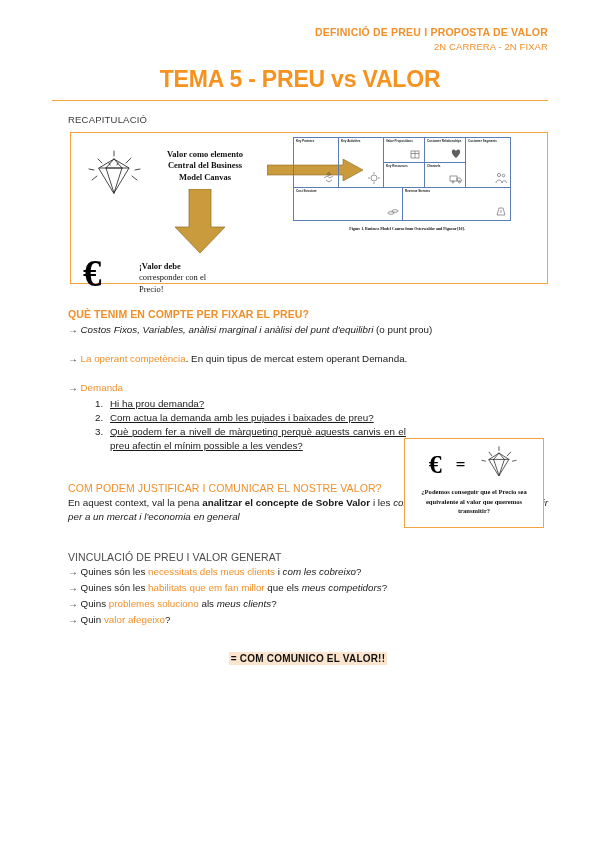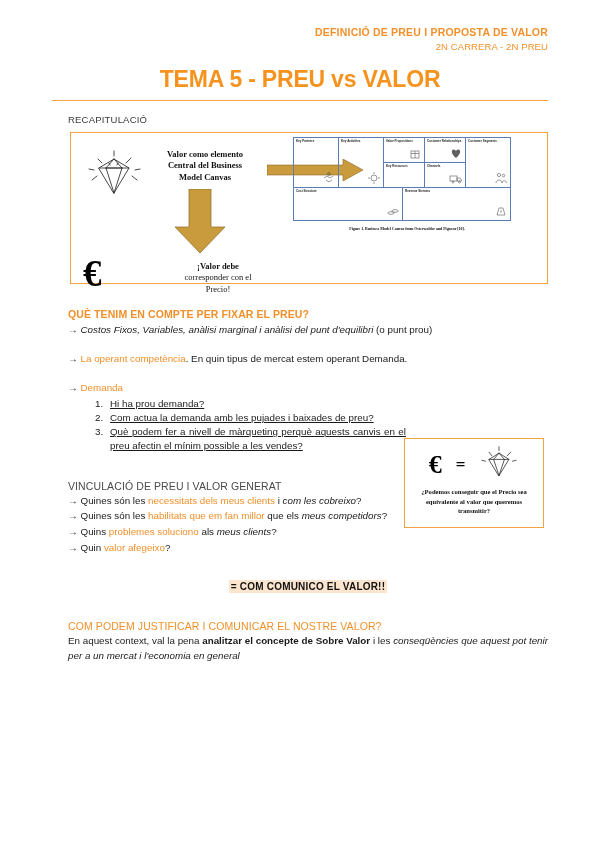--- a/index.html
+++ b/index.html
@@ -91,23 +91,22 @@
   }
 
   .down-arrow {
     position: absolute;
     left: 98px; top: 56px;
     width: 62px; height: 66px;
   }
 
   .valor-precio {
     position: absolute;
-    left: 82px; top: 128px;
+    left: 68px; top: 128px;
     width: 130px;
-    text-align: center;
     font-family: "Liberation Serif", serif;
     font-size: 8.5px;
     line-height: 1.35;
     color: #111;
   }
   .valor-precio b { font-weight: bold; }
 
   .euro-big {
     position: absolute;
     left: 12px; top: 122px;
@@ -295,21 +294,21 @@
   }
   .justify-par b { font-weight: bold; }
 </style>
 </head>
 <body>
 
 <div class="page">
 
   <div class="doc-header">
     <div class="line1">DEFINICIÓ DE PREU I PROPOSTA DE VALOR</div>
-    <div class="line2">2N CARRERA - 2N PREU</div>
+    <div class="line2">2N CARRERA - 2N FIXAR</div>
   </div>
 
   <div class="doc-title">TEMA 5 - PREU vs VALOR</div>
   <hr class="title-rule">
 
   <div class="recap-label">RECAPITULACIÓ</div>
 
   <div class="recap-box">
 
     <div class="diamond-wrap">
@@ -500,48 +499,48 @@
               <path d="M31 12 L35 8"></path>
             <path d="M7 18 L3 17"></path>
               <path d="M37 18 L41 17"></path>
           </g>
         </svg>
       </span>
     </div>
     <div class="cap">¿Podemos conseguir que el Precio sea equivalente al valor que queremos transmitir?</div>
   </div>
 
-  <div class="sec vinc" style="margin-top:26px">
-    <h3 class="head-gray">VINCULACIÓ DE PREU I VALOR GENERAT</h3>
-
-    <div class="arrow-line">
-      <span class="arr">→</span>
-      <span>Quines són les </span><span class="org">necessitats dels meus clients</span><span> i </span><span class="ital-u">com les cobreixo</span><span>?</span>
-    </div>
-
-    <div class="arrow-line">
-      <span class="arr">→</span>
-      <span>Quines són les </span><span class="org">habilitats que em fan millor</span><span> que els </span><span class="ital-u">meus competidors</span><span>?</span>
-    </div>
-
-    <div class="arrow-line">
-      <span class="arr">→</span>
-      <span>Quins </span><span class="org">problemes soluciono</span><span> als </span><span class="ital-u">meus clients</span><span>?</span>
-    </div>
-
-    <div class="arrow-line">
-      <span class="arr">→</span>
-      <span>Quin </span><span class="org">valor afegeixo</span><span>?</span>
-    </div>
-
-    <div class="comunico">
-      <span>= COM COMUNICO EL VALOR!!</span>
-    </div>
-  </div>
-
   <div class="sec" style="margin-top:28px">
     <h3 class="head-orange-plain">COM PODEM JUSTIFICAR I COMUNICAR EL NOSTRE VALOR?</h3>
     <div class="justify-par">
       <span>En aquest context, val la pena </span><b>analitzar el concepte de Sobre Valor</b><span> i les </span><span class="ital-u">conseqüències que aquest pot tenir per a un mercat i l'economia en general</span>
     </div>
   </div>
 
+  <div class="sec vinc" style="margin-top:26px">
+    <h3 class="head-gray">VINCULACIÓ DE PREU I VALOR GENERAT</h3>
+
+    <div class="arrow-line">
+      <span class="arr">→</span>
+      <span>Quines són les </span><span class="org">necessitats dels meus clients</span><span> i </span><span class="ital-u">com les cobreixo</span><span>?</span>
+    </div>
+
+    <div class="arrow-line">
+      <span class="arr">→</span>
+      <span>Quines són les </span><span class="org">habilitats que em fan millor</span><span> que els </span><span class="ital-u">meus competidors</span><span>?</span>
+    </div>
+
+    <div class="arrow-line">
+      <span class="arr">→</span>
+      <span>Quins </span><span class="org">problemes soluciono</span><span> als </span><span class="ital-u">meus clients</span><span>?</span>
+    </div>
+
+    <div class="arrow-line">
+      <span class="arr">→</span>
+      <span>Quin </span><span class="org">valor afegeixo</span><span>?</span>
+    </div>
+
+    <div class="comunico">
+      <span>= COM COMUNICO EL VALOR!!</span>
+    </div>
+  </div>
+
 </div>
 
 </body></html>

